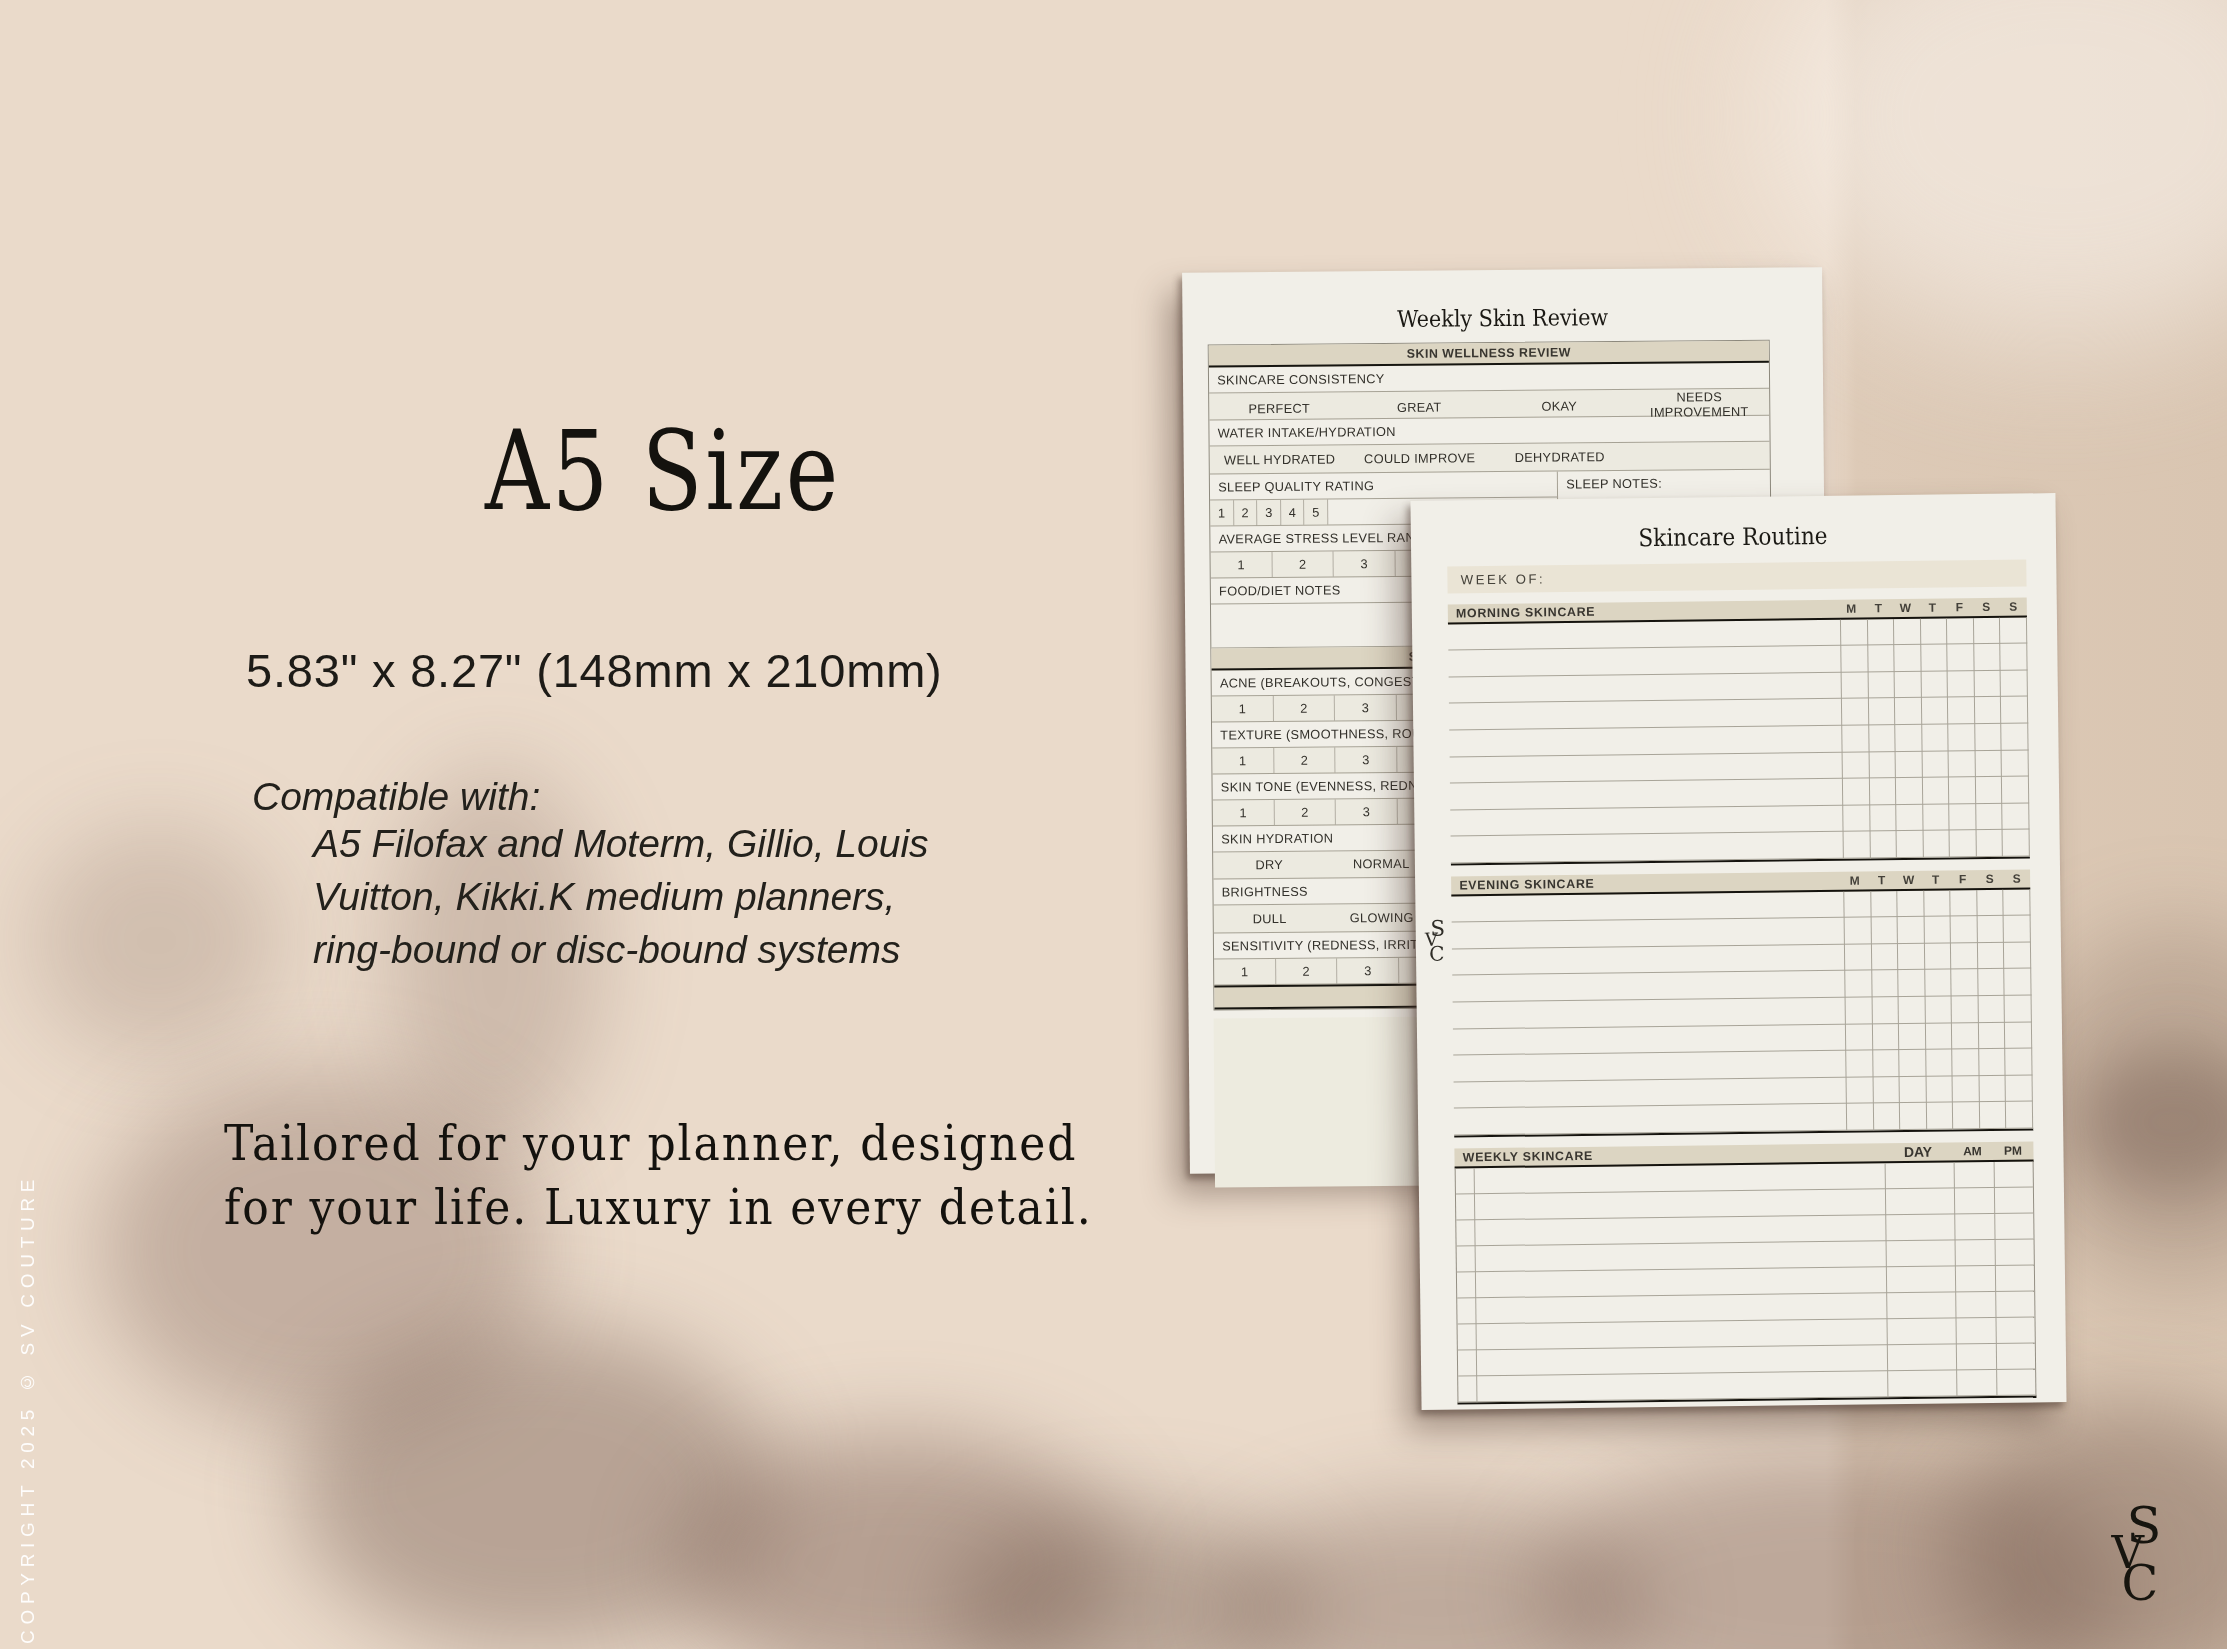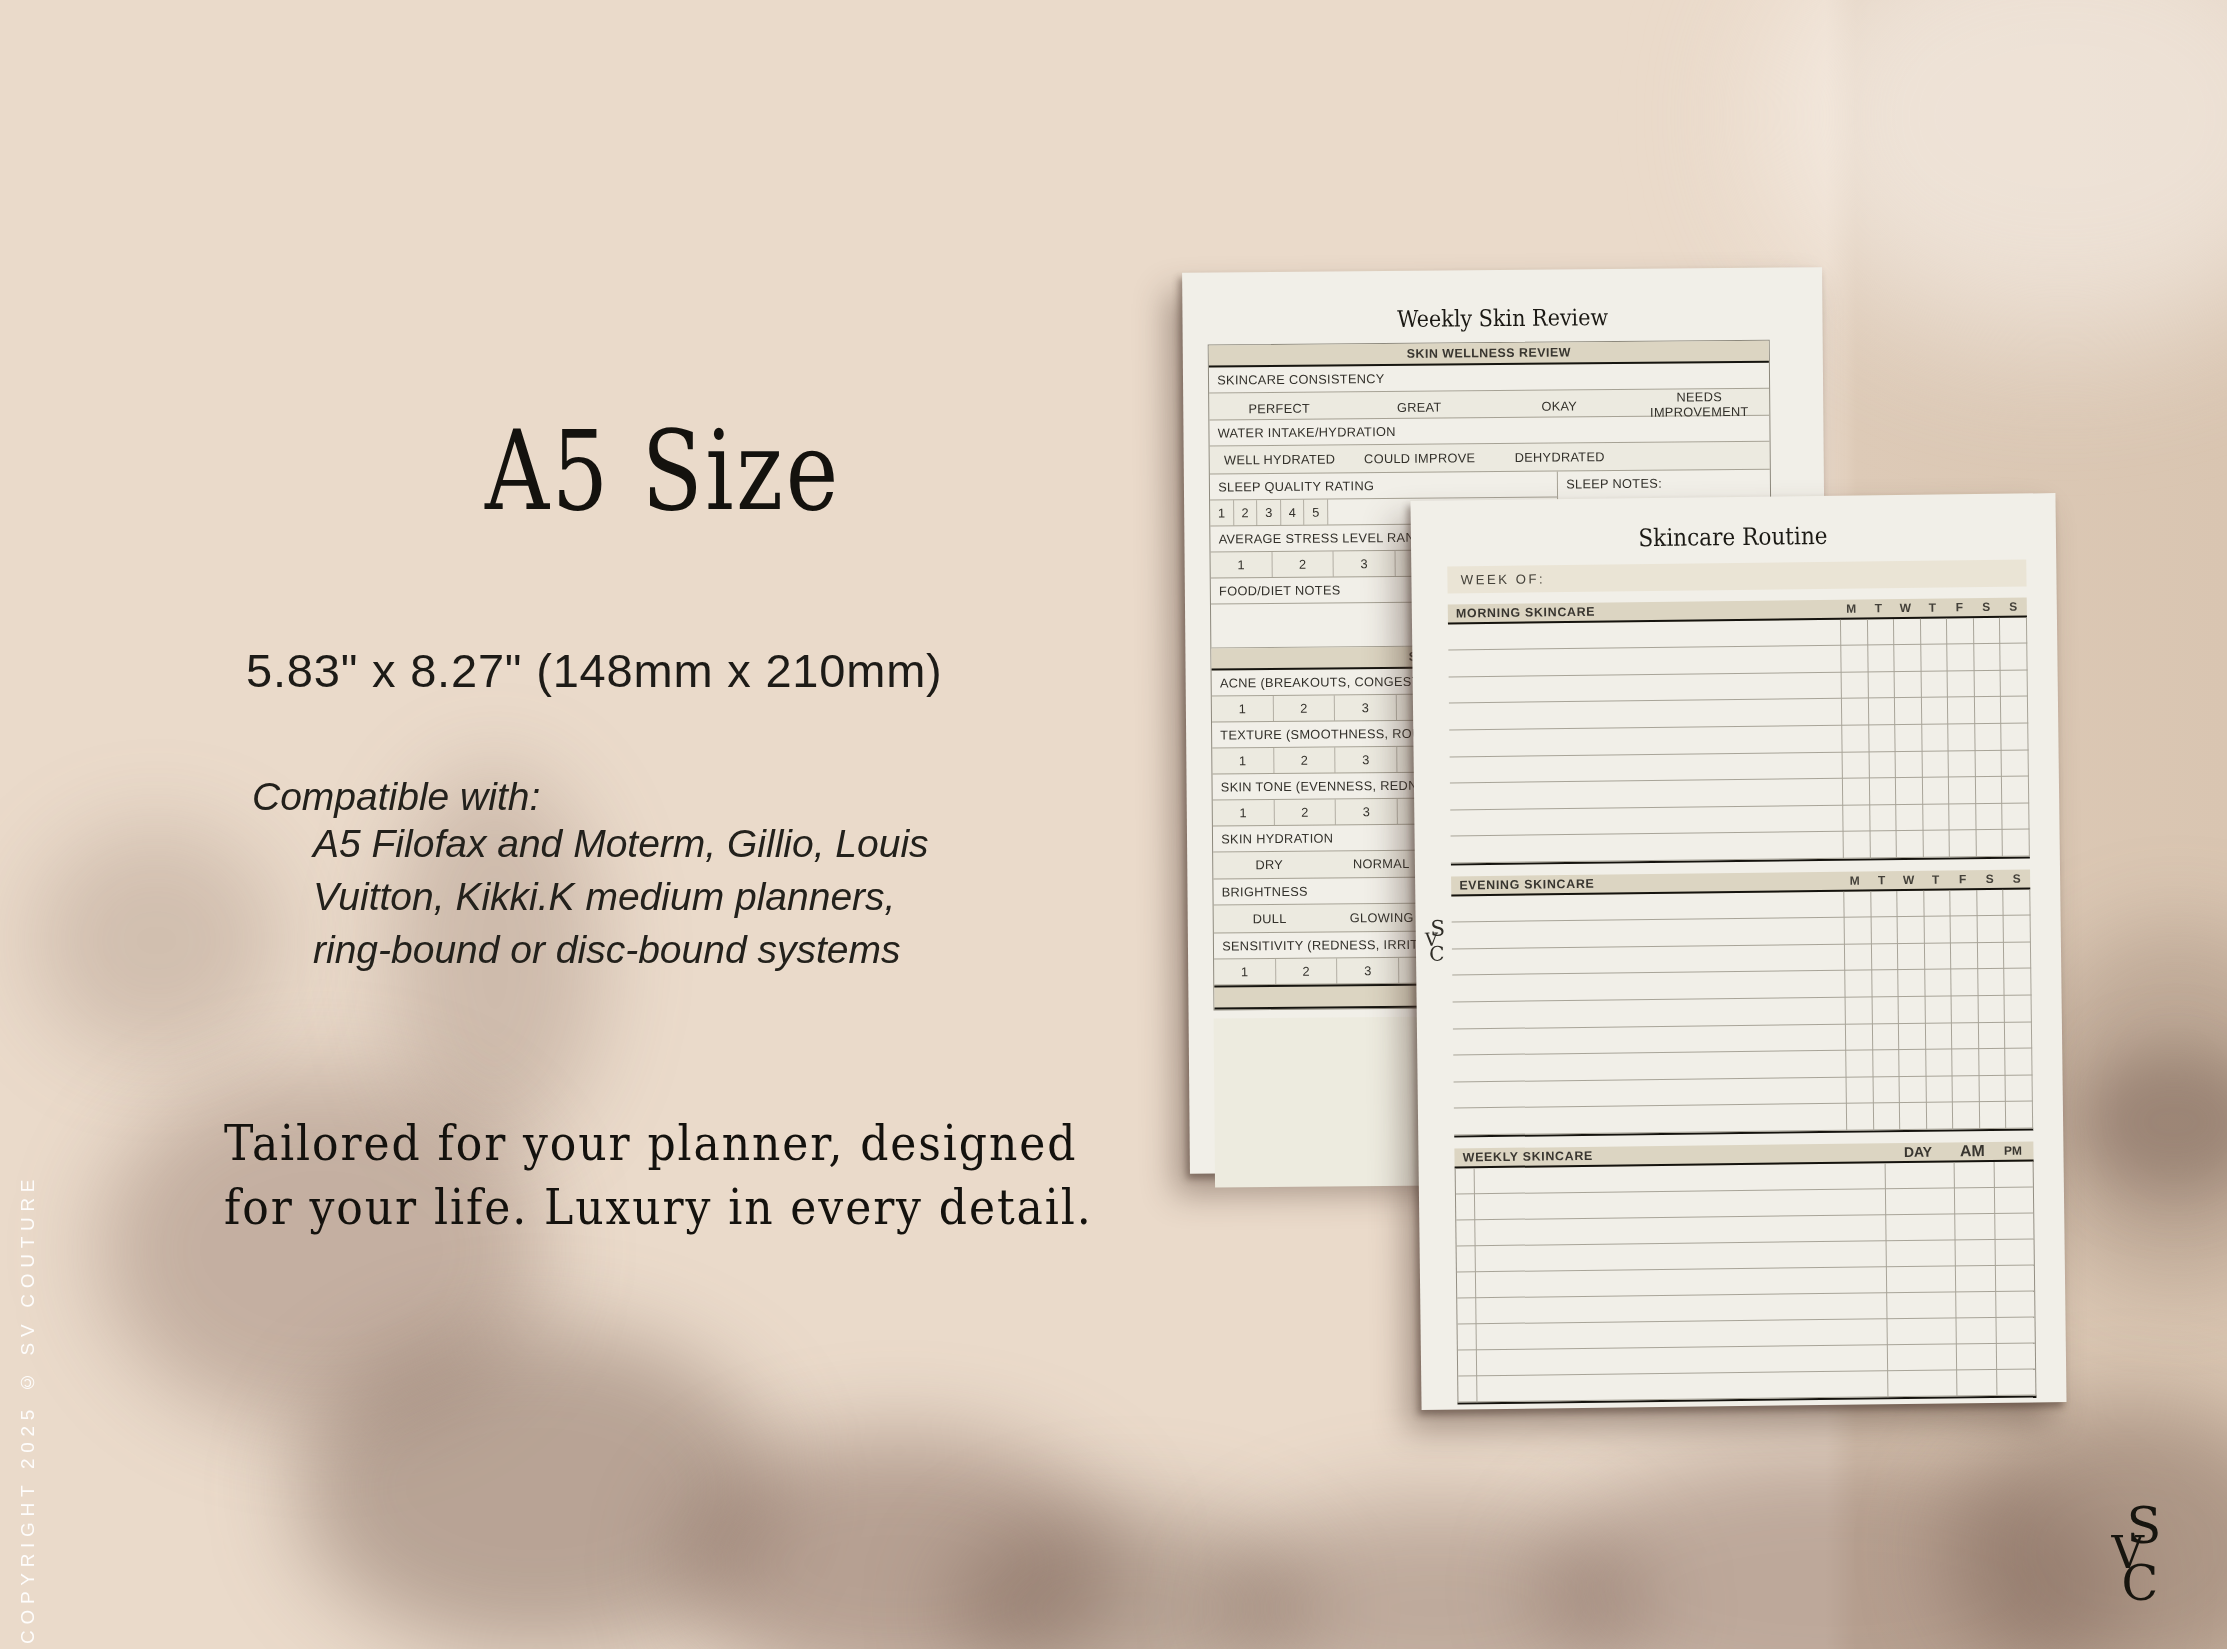--- a/index.html
+++ b/index.html
@@ -63,21 +63,21 @@
   
   .p2-content{padding:0 30px 0 36px;}
   .weekof{margin-top:11.5px;height:27px;background:#eae4d5;display:flex;align-items:center;
     padding-left:13.2px;font-size:13.2px;letter-spacing:2.5px;color:#45423a;}
   .secband{margin-top:10.7px;height:18px;background:#dcd5c2;border-bottom:2.1px solid #15130e;
     display:flex;align-items:center;font-size:12.4px;font-weight:bold;color:#393630;}
   .secband .slabel{padding-left:8.2px;letter-spacing:0.7px;flex:0 0 auto;}
   .secband .spacer{flex:1;}
   .daycell{width:27px;text-align:center;font-weight:bold;font-size:12px;color:#44413a;flex:0 0 auto;}
   .wcell-day{width:69px;text-align:center;font-weight:bold;font-size:14px;}
-  .wcell-am{width:40px;text-align:center;font-weight:bold;font-size:16px;}
+  .wcell-am{width:40px;text-align:center;font-weight:bold;font-size:12px;}
   .wcell-pm{width:41px;text-align:center;font-weight:bold;font-size:12px;}
   .grid{position:relative;border-bottom:2px solid #15130e;}
   .grow{height:25.6px;border-bottom:0.9px solid #a8a498;}
   .grow:last-child{border-bottom:none;}
   .gridcols{position:absolute;top:0;right:0;bottom:0;width:186px;display:grid;
     grid-template-columns:repeat(7,1fr);border-right:0.9px solid #a8a498;}
   .gridcols div{border-left:0.9px solid #a8a498;}
   .wtable{position:relative;border:0.9px solid #948f83;border-top:none;
     border-bottom:2px solid #15130e;height:234px;}
   .wrow{height:25px;border-bottom:0.9px solid #a8a498;}

